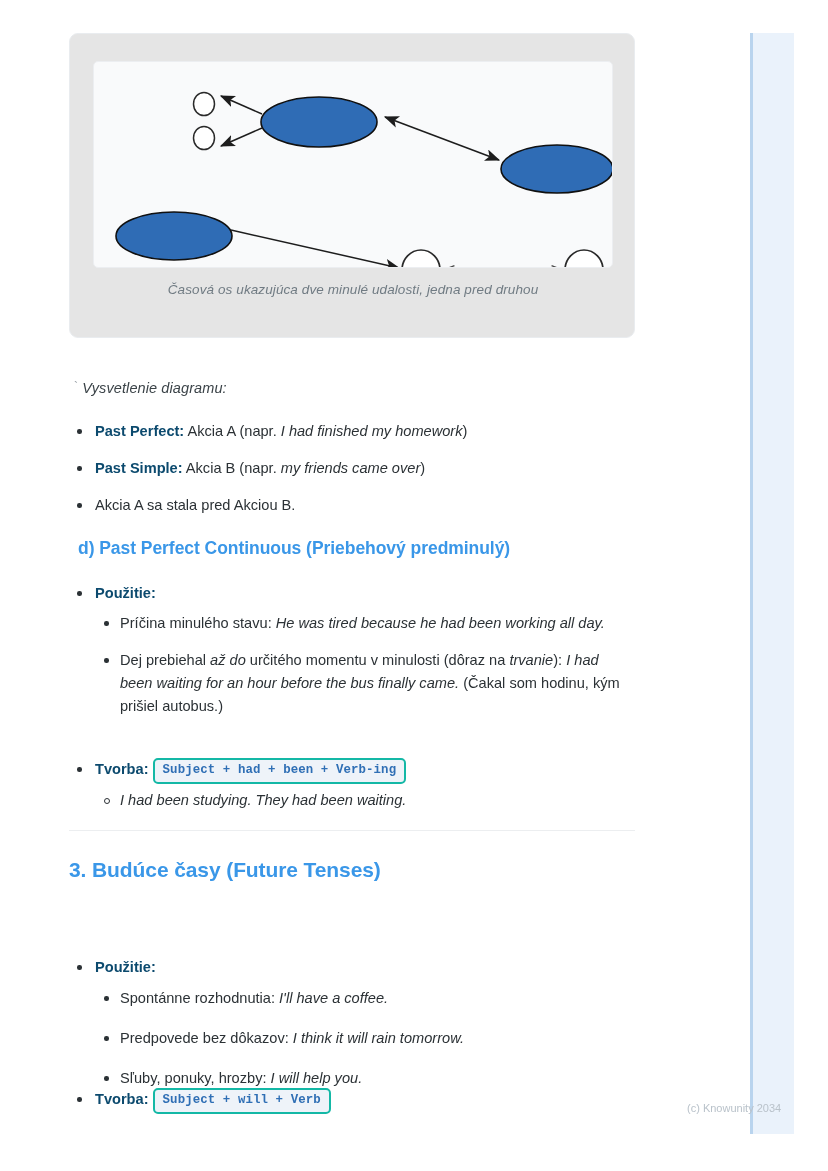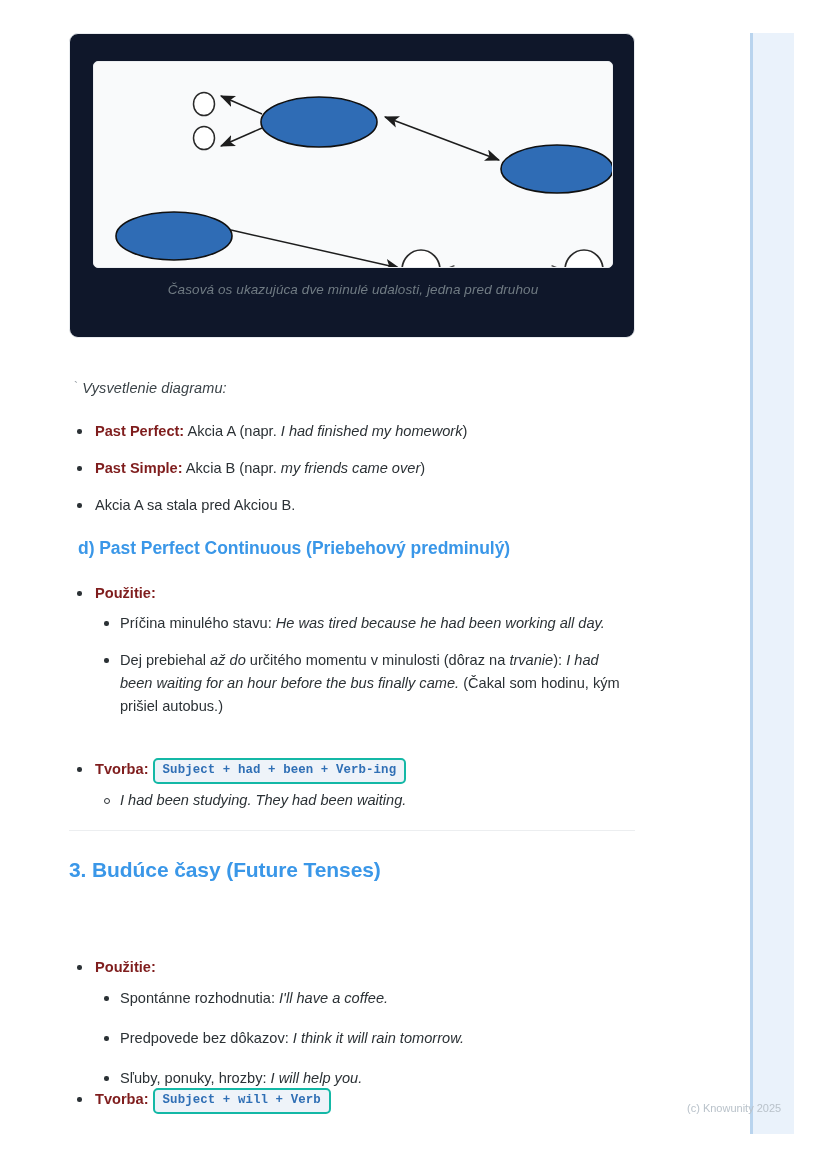--- a/index.html
+++ b/index.html
@@ -39,21 +39,21 @@
     padding: 0;
   }
 
   
   #diagram-card {
     position: absolute;
     left: 69px;
     top: 33px;
     width: 566px;
     height: 305px;
-    background: #0f172a;
+    background: #e5e5e5;
     border: 1px solid #e9ecef;
     border-radius: 9px;
     box-sizing: border-box;
   }
   #diagram-inner {
     position: absolute;
     left: 23px;
     top: 27px;
     width: 520px;
     height: 207px;
@@ -141,21 +141,21 @@
   }
   ul.sub.hollow > li::before {
     background: transparent;
     border: 1px solid #2b3135;
     width: 4px;
     height: 4px;
     top: 9px;
   }
   ul.sub > li:last-child { margin-bottom: 0; }
 
-  b, strong { font-weight: 700; color: #7f1d1d; }
+  b, strong { font-weight: 700; color: #0c4a6e; }
   i, em { font-style: italic; }
 
   
   h2.section-heading {
     position: absolute;
     left: 69px;
     margin: 0;
     font-size: 21px;
     font-weight: 700;
     color: #3a97e8;
@@ -326,13 +326,13 @@
 
   <ul class="bullets" style="top:1088px; left:69px; width:566px;">
     <li style="margin-bottom:0;">
       <strong>Tvorba:</strong>
       <code class="chip">Subject + will + Verb</code>
     </li>
   </ul>
 
 </div>
 
-<div id="footer-copyright">(c) Knowunity 2025</div>
+<div id="footer-copyright">(c) Knowunity 2034</div>
 
 </body></html>

